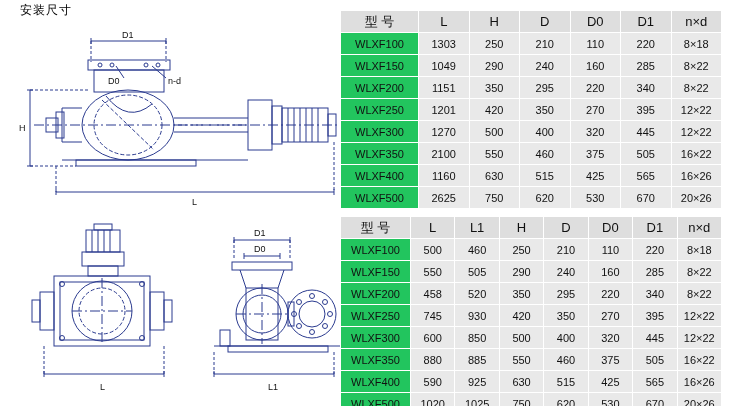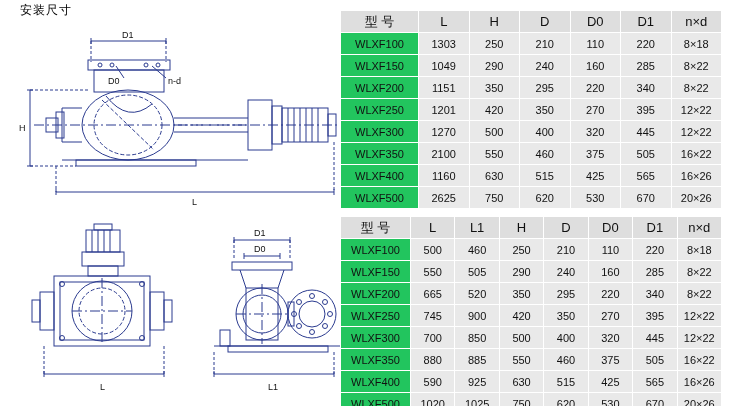--- a/index.html
+++ b/index.html
@@ -344,41 +344,41 @@
           <td>550</td>
           <td>505</td>
           <td>290</td>
           <td>240</td>
           <td>160</td>
           <td>285</td>
           <td>8×22</td>
         </tr>
         <tr>
           <td class="model">WLXF200</td>
-          <td>665</td>
+          <td>458</td>
           <td>520</td>
           <td>350</td>
           <td>295</td>
           <td>220</td>
           <td>340</td>
           <td>8×22</td>
         </tr>
         <tr>
           <td class="model">WLXF250</td>
           <td>745</td>
-          <td>900</td>
+          <td>930</td>
           <td>420</td>
           <td>350</td>
           <td>270</td>
           <td>395</td>
           <td>12×22</td>
         </tr>
         <tr>
           <td class="model">WLXF300</td>
-          <td>700</td>
+          <td>600</td>
           <td>850</td>
           <td>500</td>
           <td>400</td>
           <td>320</td>
           <td>445</td>
           <td>12×22</td>
         </tr>
         <tr>
           <td class="model">WLXF350</td>
           <td>880</td>

